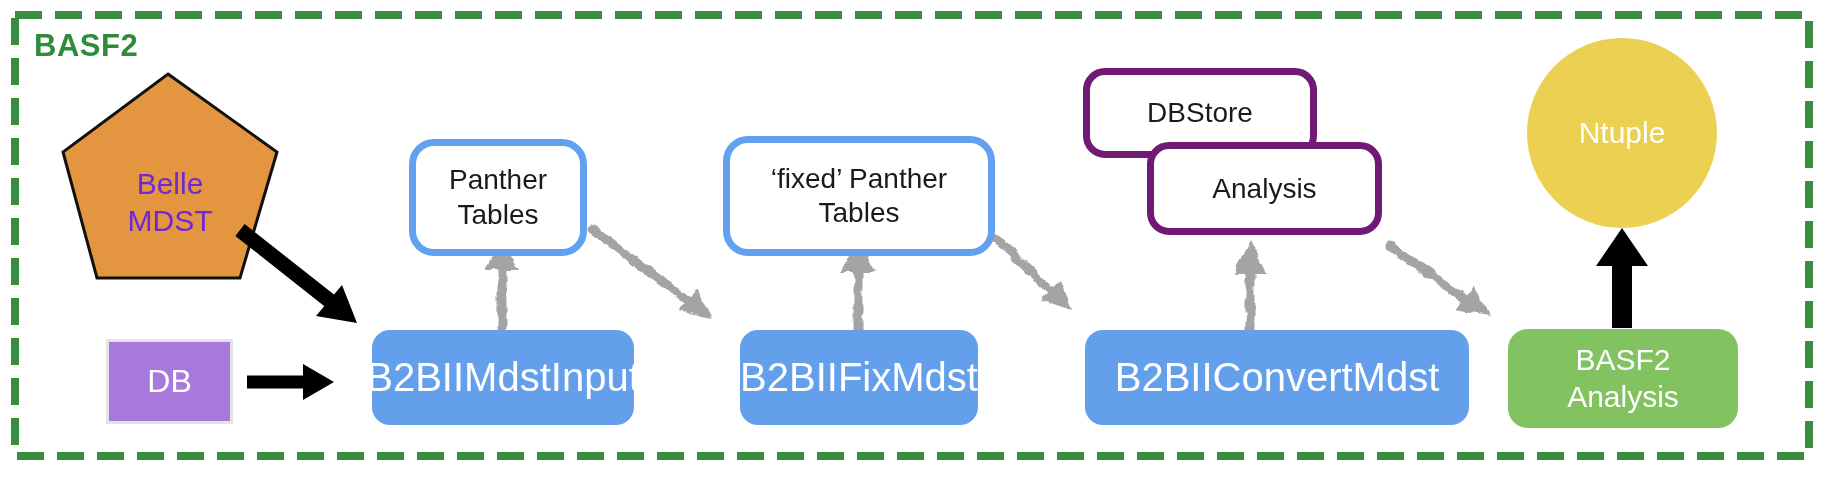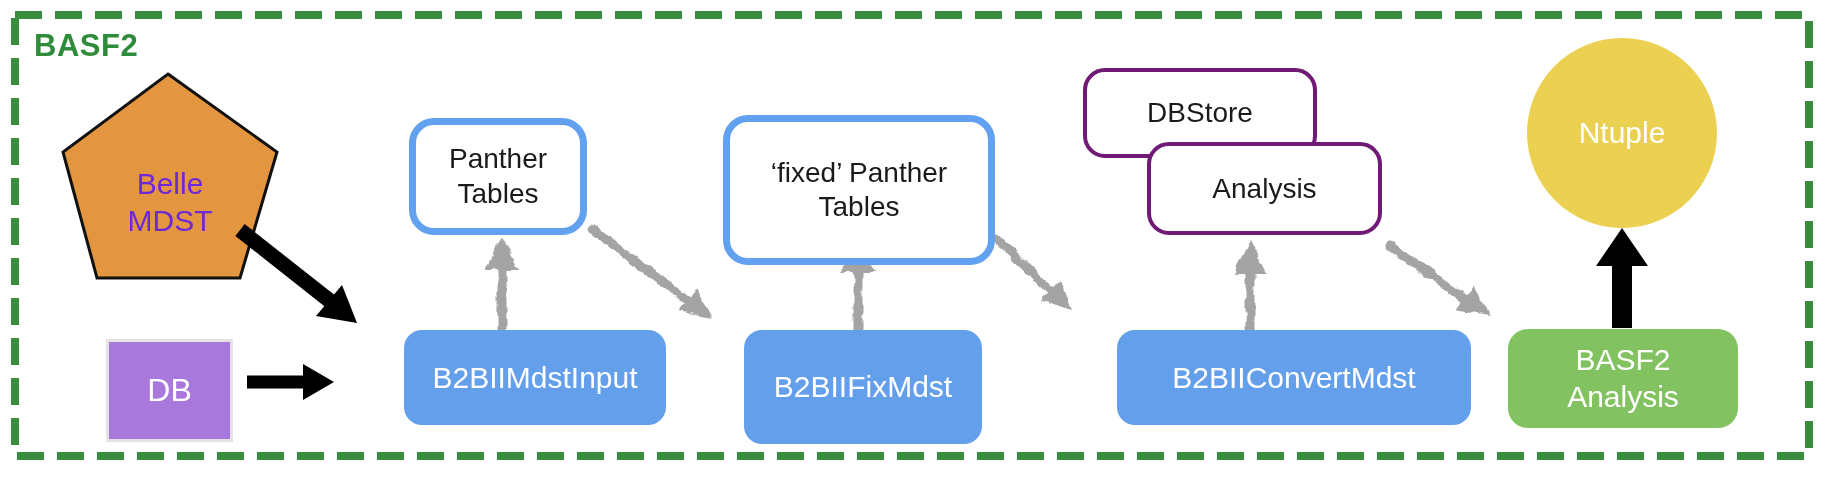--- a/index.html
+++ b/index.html
@@ -21,38 +21,38 @@
   .multiline{white-space:pre-line;line-height:1.23;}
   .frame-title{
     position:absolute;left:34px;top:28px;z-index:1;
     color:#2e8b3a;font-weight:bold;font-size:31px;letter-spacing:0.5px;
   }
   .pentagon-label{
     left:63px;top:166px;width:214px;
     color:#6d28d9;font-size:30px;
   }
   .db-box{
-    left:106px;top:339px;width:127px;height:103px;
+    left:106px;top:339px;width:127px;height:85px;
     background:#a978dc;border:3px solid #e3e3e3;
     color:#ffffff;font-size:32px;
   }
   .process{
-    background:#649fec;color:#ffffff;border-radius:18px;font-size:30px;margin-left:32px;
+    background:#649fec;color:#ffffff;border-radius:18px;font-size:40px;
   }
   .p-mdstinput{left:372px;top:330px;width:262px;height:95px;}
-  .p-fixmdst{left:712px;top:330px;width:238px;height:114px;}
-  .p-convertmdst{left:1085px;top:330px;width:354px;height:95px;}
+  .p-fixmdst{left:740px;top:330px;width:238px;height:95px;}
+  .p-convertmdst{left:1085px;top:330px;width:384px;height:95px;}
   .storage-blue{
     background:#ffffff;border:7px solid #62a0f0;border-radius:25px;
-    color:#1a1a1a;font-size:28px;
+    color:#1a1a1a;font-size:28px;margin-top:21px;
   }
   .s-panther{left:409px;top:118px;width:178px;height:117px;}
-  .s-fixed-panther{left:723px;top:115px;width:272px;height:150px;}
+  .s-fixed-panther{left:723px;top:115px;width:272px;height:120px;}
   .storage-green{
-    background:#ffffff;border:4px solid #701a75;border-radius:22px;
+    background:#ffffff;border:7px solid #701a75;border-radius:22px;
     color:#1a1a1a;font-size:28px;
   }
   .s-dbstore{left:1083px;top:68px;width:234px;height:90px;z-index:1;}
   .s-datastore{left:1147px;top:142px;width:235px;height:93px;z-index:2;}
   .analysis{
     left:1508px;top:329px;width:230px;height:99px;
     background:#82c260;color:#ffffff;border-radius:20px;font-size:30px;
   }
   .ntuple{
     left:1527px;top:38px;width:190px;height:190px;

